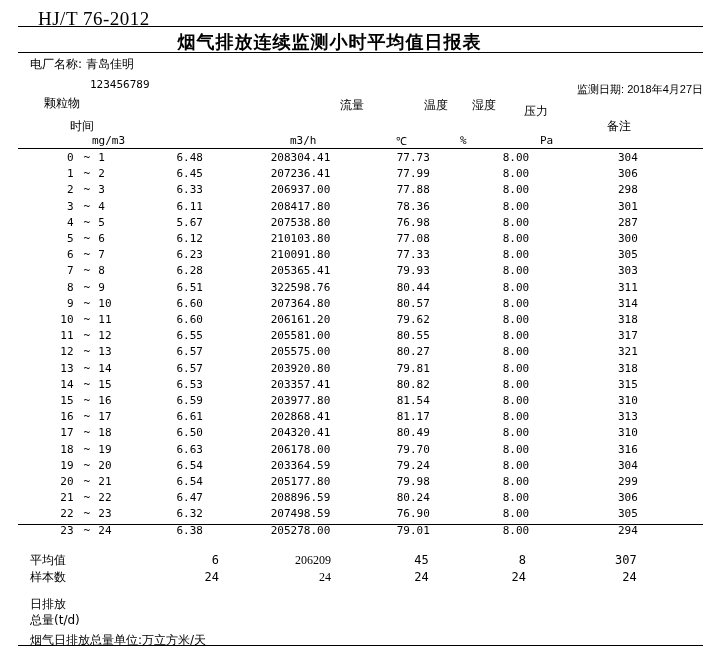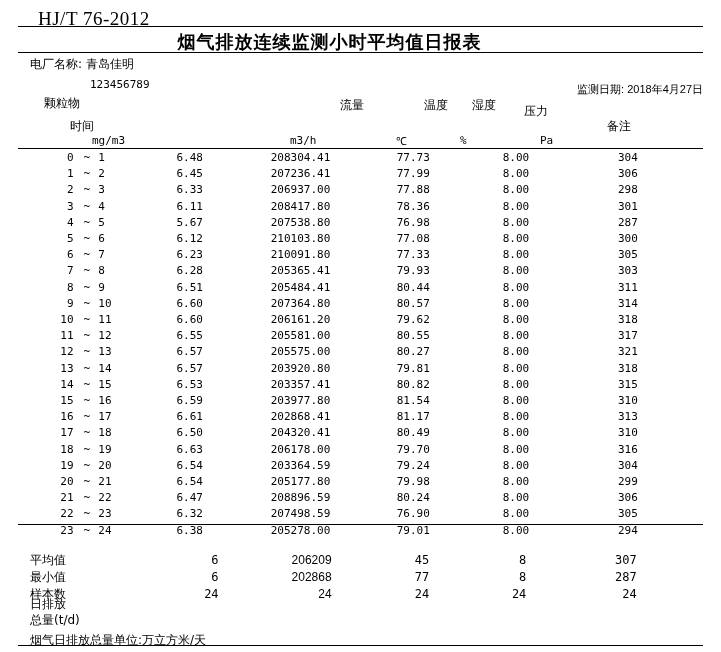--- a/index.html
+++ b/index.html
@@ -139,21 +139,21 @@
     margin-top: 24px;
   }
   table.summary td {
     padding: 0;
     height: 17px;
     line-height: 17px;
     white-space: nowrap;
   }
   .s-label { width: 118px; text-align: left; padding-left: 12px !important; }
   .s-dust { width: 120px; text-align: right; padding-right: 20px !important; font-family: "DejaVu Sans Mono", monospace; }
-  .s-flow { width: 112px; text-align: right; padding-right: 26px !important; font-family: Liberation Sans, sans-serif; }
+  .s-flow { width: 112px; text-align: right; padding-right: 26px !important; font-family: Liberation Serif, serif; }
   .s-temp { width: 92px; text-align: right; padding-right: 30px !important; font-family: "DejaVu Sans Mono", monospace; }
   .s-hum { width: 86px; text-align: right; padding-right: 34px !important; font-family: "DejaVu Sans Mono", monospace; }
   .s-press { width: 96px; text-align: right; padding-right: 22px !important; font-family: "DejaVu Sans Mono", monospace; }
   .s-note { width: 60px; }
 
   .emit-label {
     position: absolute;
     left: 30px;
     top: 596px;
     font-size: 12px;
@@ -302,21 +302,21 @@
           <td class="c-temp">79.93</td>
           <td class="c-hum">8.00</td>
           <td class="c-press">303</td>
           <td class="c-note"></td>
         </tr>
       <tr>
           <td class="c-h1">8</td>
           <td class="c-tilde">~</td>
           <td class="c-h2">9</td>
           <td class="c-dust">6.51</td>
-          <td class="c-flow">205484.41</td>
+          <td class="c-flow">322598.76</td>
           <td class="c-temp">80.44</td>
           <td class="c-hum">8.00</td>
           <td class="c-press">311</td>
           <td class="c-note"></td>
         </tr>
       <tr>
           <td class="c-h1">9</td>
           <td class="c-tilde">~</td>
           <td class="c-h2">10</td>
           <td class="c-dust">6.60</td>
@@ -490,29 +490,20 @@
       <tr>
           <td class="s-label">平均值</td>
           <td class="s-dust">6</td>
           <td class="s-flow">206209</td>
           <td class="s-temp">45</td>
           <td class="s-hum">8</td>
           <td class="s-press">307</td>
           <td class="s-note"></td>
         </tr>
       <tr>
-          <td class="s-label">最小值</td>
-          <td class="s-dust">6</td>
-          <td class="s-flow">202868</td>
-          <td class="s-temp">77</td>
-          <td class="s-hum">8</td>
-          <td class="s-press">287</td>
-          <td class="s-note"></td>
-        </tr>
-      <tr>
           <td class="s-label">样本数</td>
           <td class="s-dust">24</td>
           <td class="s-flow">24</td>
           <td class="s-temp">24</td>
           <td class="s-hum">24</td>
           <td class="s-press">24</td>
           <td class="s-note"></td>
         </tr>
     </tbody>
   </table>

